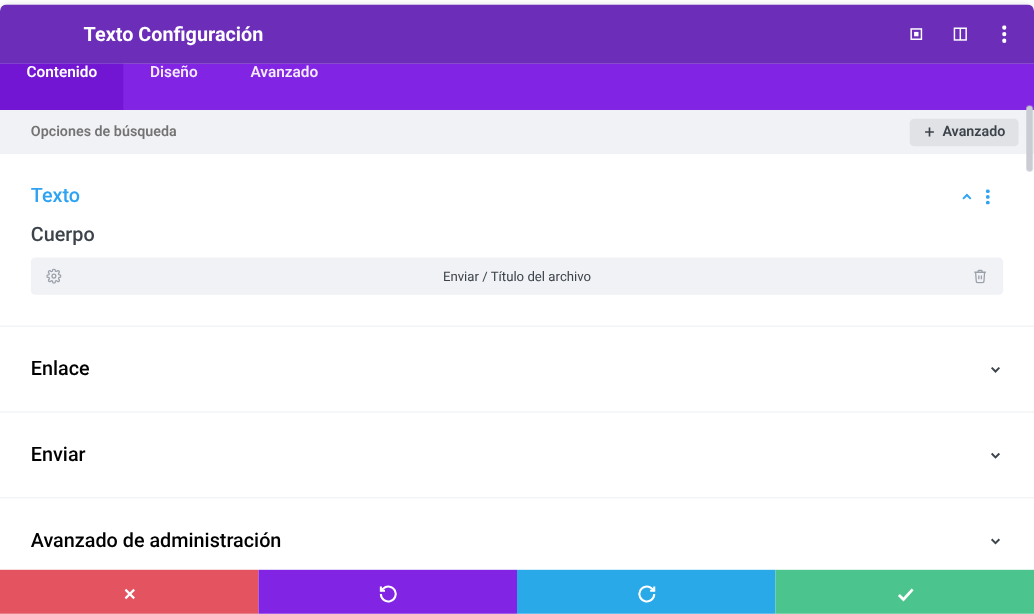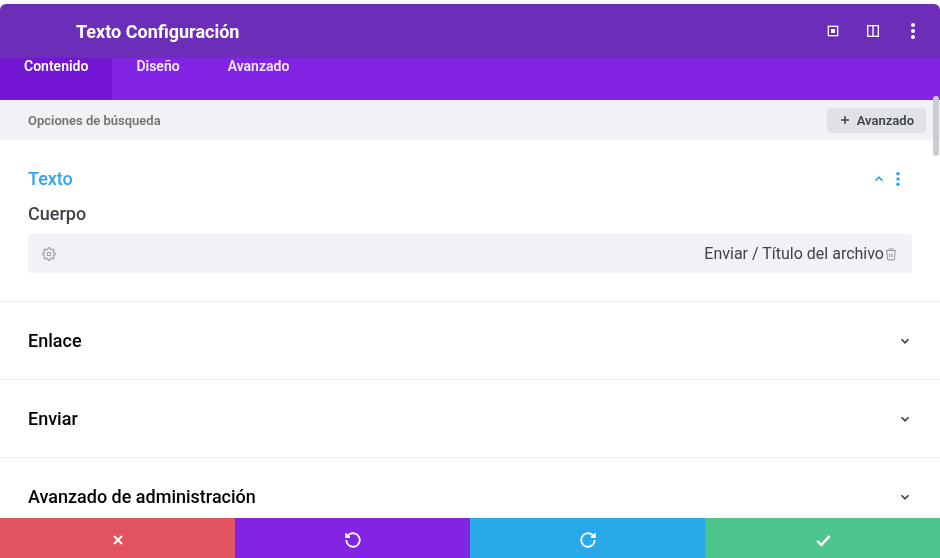--- a/index.html
+++ b/index.html
@@ -20,21 +20,21 @@
   .section.open .section-header { margin-bottom: 14px; }
   .section-header { display: flex; align-items: center; }
   .section-title { flex: 1; font-size: 18px; color: #000000; font-weight: 500; cursor:pointer;}
   .section.open .section-title { color: #2ea3f2; font-weight: 500; }
   .section-toggle { color: #2ea3f2; display: flex; align-items: center; gap: 10px; }
   .section-toggle.collapsed { color: #3c434a; }
   .more-dots { width: 16px; text-align:center; }
   .field-label { font-size: 18px; color: #3c434a; margin-bottom: 10px; font-weight: 500;}
   .field-row { background: #f1f2f5; border-radius: 4px; padding: 10px 14px; display: flex; align-items: center; }
   .field-row .gear { color: #9aa0a9; cursor: pointer; }
-  .field-row .field-value { flex: 1; text-align: right; color: #3c434a; font-size: 16px; }
+  .field-row .field-value { flex: 1; text-align: center; color: #3c434a; font-size: 12px; }
   .field-row .trash { color: #9aa0a9; cursor: pointer; }
   .footer { display: flex; height: 44px; margin-top: auto; }
   .footer .fbtn { flex: 1; color: #fff; display: flex; align-items: center; justify-content: center; cursor: pointer; font-size: 16px; }
   .fbtn.cancel { background: #E35360; }
   .fbtn.undo   { background: #8224E3; }
   .fbtn.redo   { background: #29A9E8; }
   .fbtn.confirm{ background: #4CC48D; }
   .scrollbar-right { position: absolute; right: 1px; top: 96px; width: 6px; height: 60px; background: #c9ccd2; border-radius: 3px; }
   svg { display: block; }
 </style>

